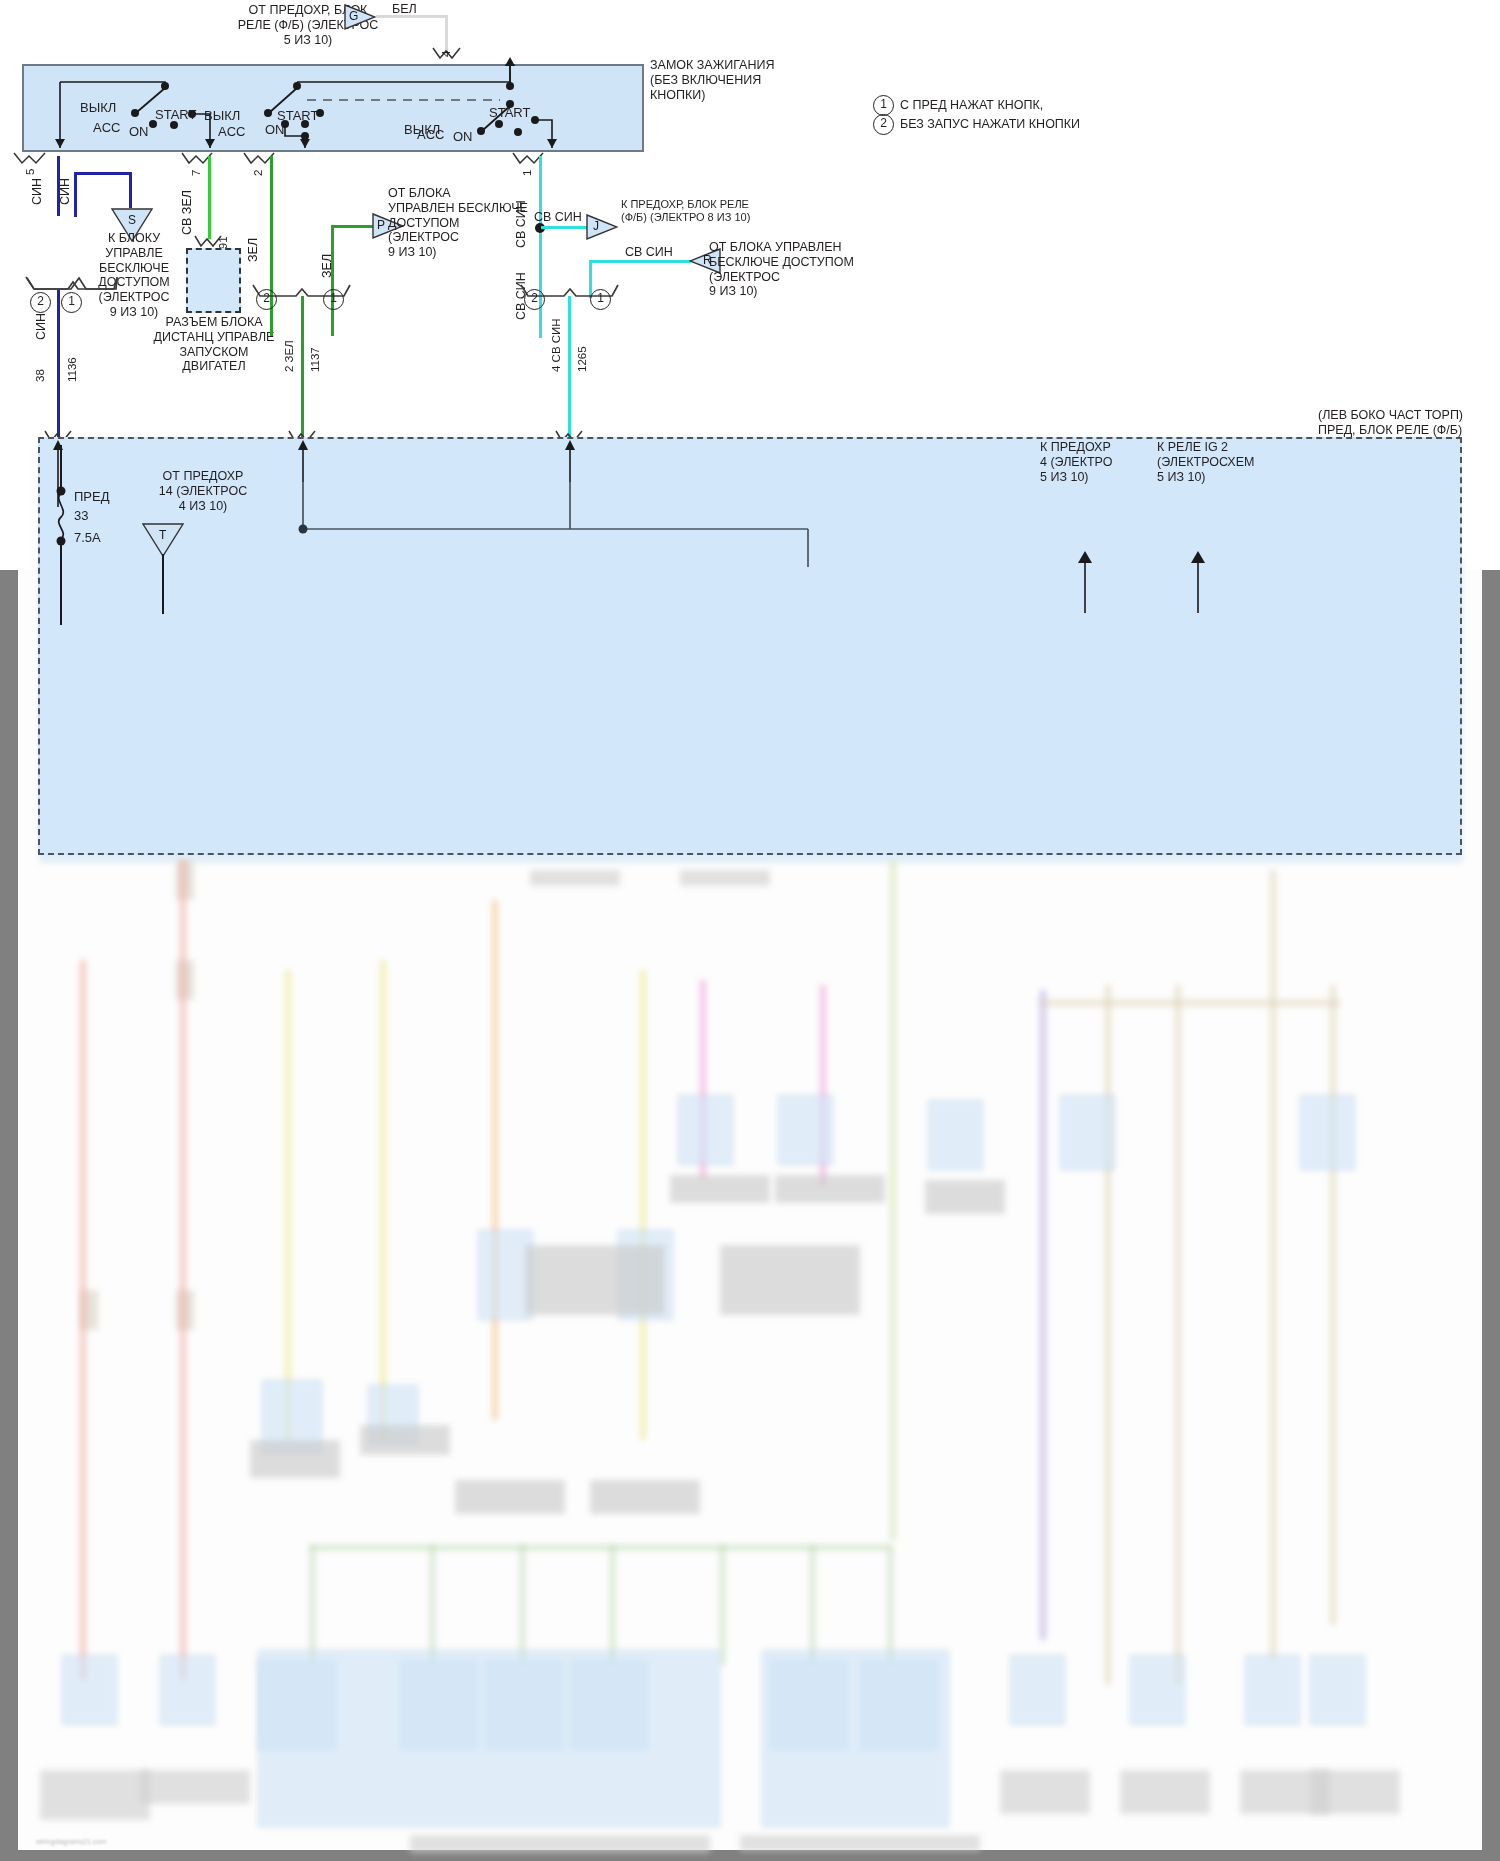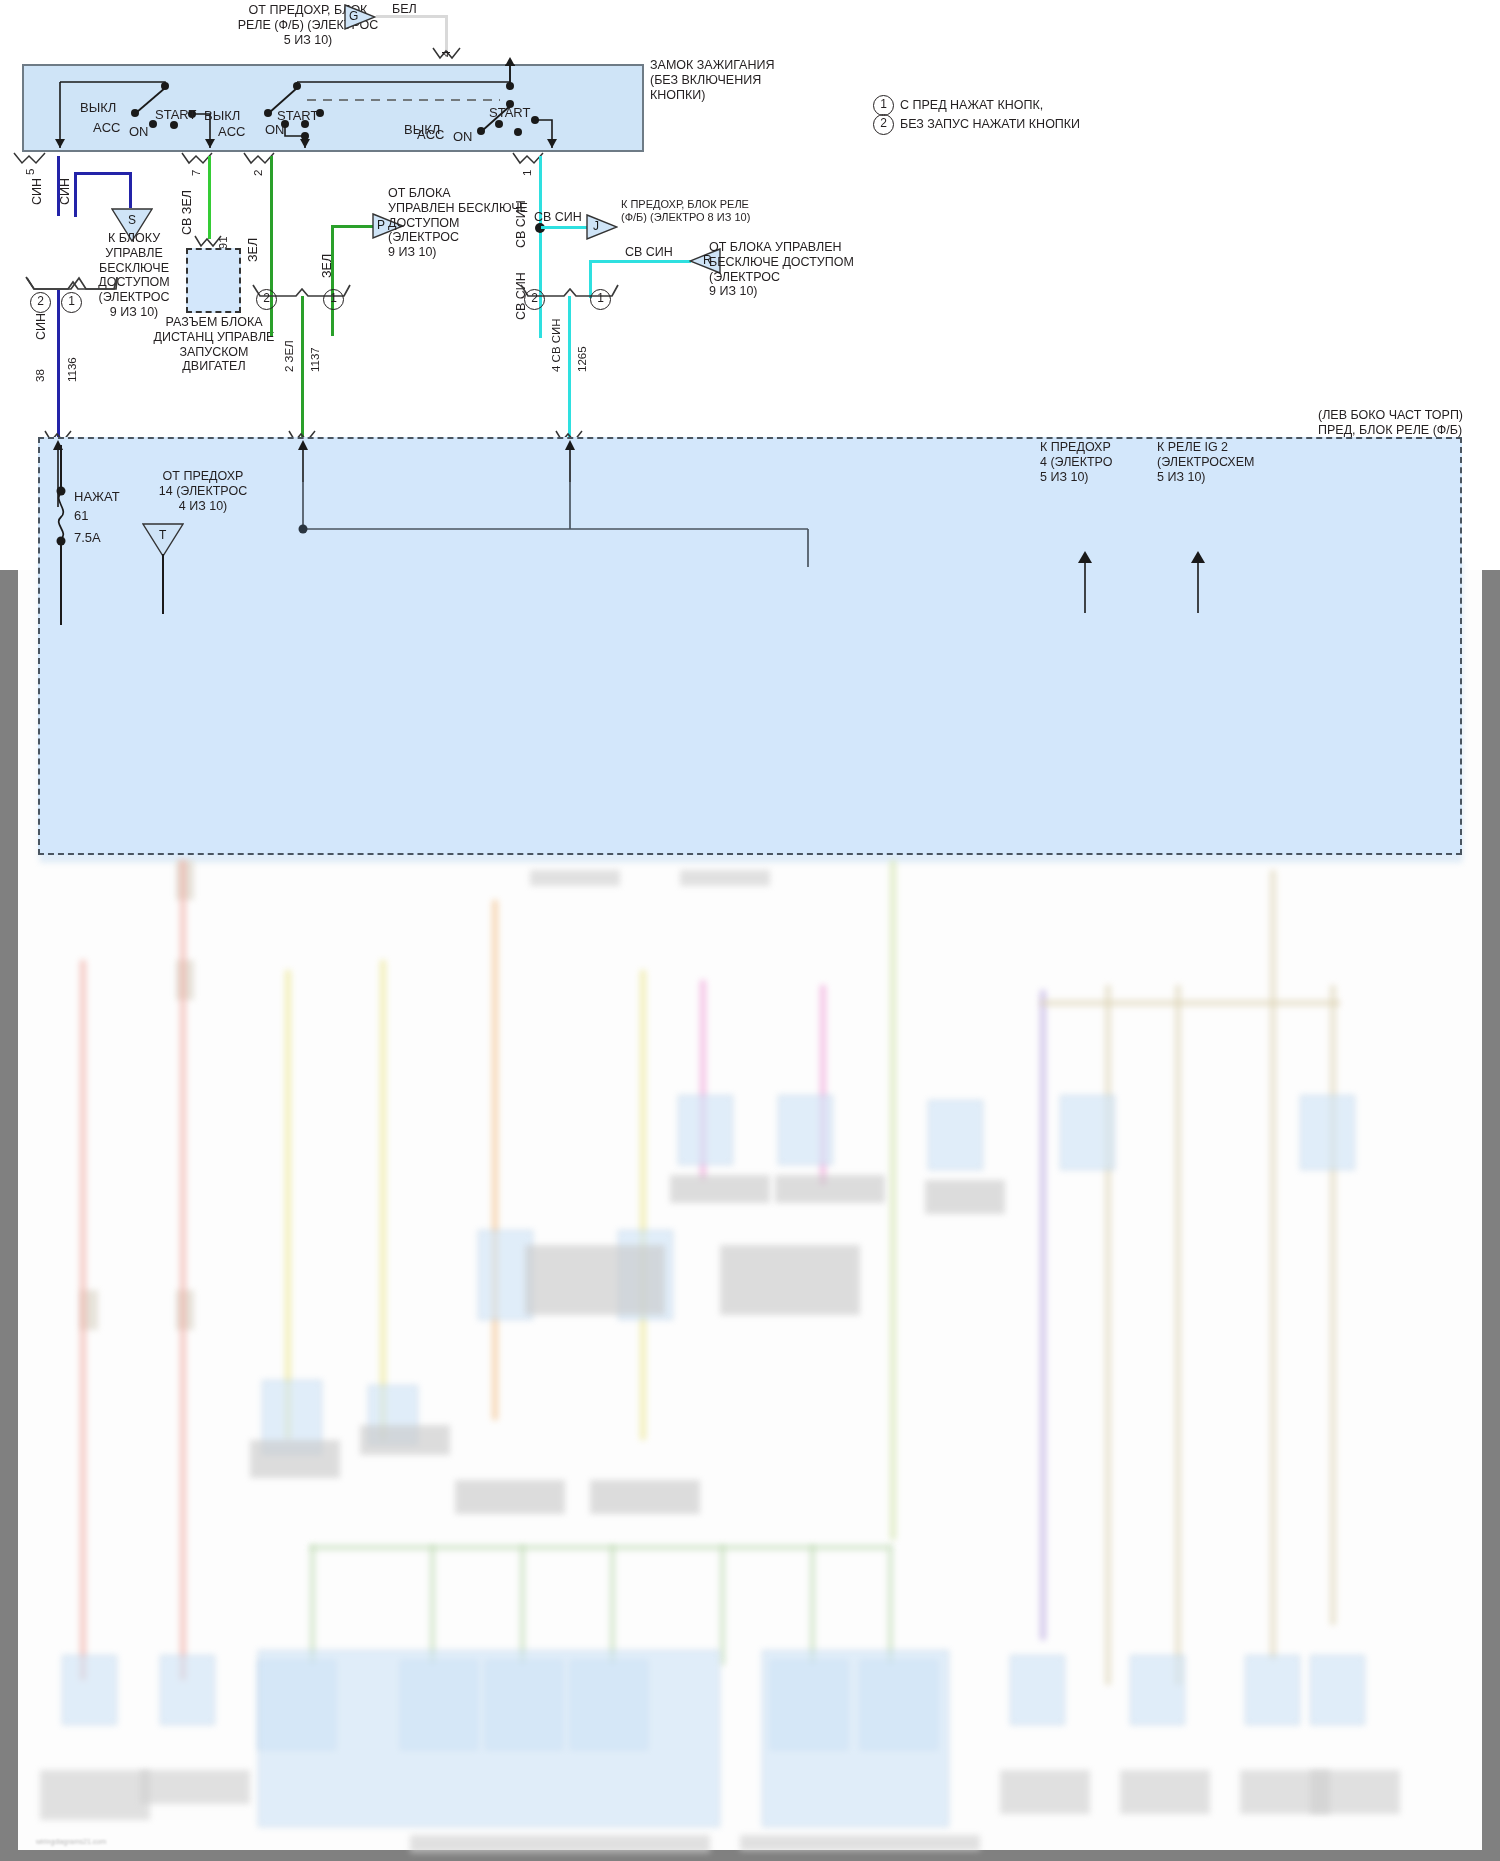--- a/index.html
+++ b/index.html
@@ -377,22 +377,22 @@
 
   <svg class="box" style="left:38px;top:437px;width:1424px;height:120px;">
     <path d="M20,70 L20,8" stroke="#1a1a1a" stroke-width="1.6" fill="none"></path>
     <path d="M20,3 l-5,10 l10,0 z" fill="#1a1a1a"></path>
     <path d="M265,45 L265,8" stroke="#1a1a1a" stroke-width="1.6" fill="none"></path>
     <path d="M265,3 l-5,10 l10,0 z" fill="#1a1a1a"></path>
     <path d="M532,45 L532,8" stroke="#1a1a1a" stroke-width="1.6" fill="none"></path>
     <path d="M532,3 l-5,10 l10,0 z" fill="#1a1a1a"></path>
   </svg>
 
-  <div class="lbl" style="left:74px;top:489px;font-size:13px;">НАЖАТ</div>
-  <div class="lbl" style="left:74px;top:508px;font-size:13px;">61</div>
+  <div class="lbl" style="left:74px;top:489px;font-size:13px;">ПРЕД</div>
+  <div class="lbl" style="left:74px;top:508px;font-size:13px;">33</div>
   <div class="lbl" style="left:74px;top:530px;font-size:13px;">7.5A</div>
   <svg class="box" style="left:50px;top:484px;width:24px;height:70px;">
     <circle cx="11" cy="7" r="4.5" fill="#1a1a1a"></circle>
     <path d="M11,9 C3,16 19,26 11,33 C3,40 19,48 11,55" fill="none" stroke="#1a1a1a" stroke-width="1.7"></path>
     <circle cx="11" cy="57" r="4.5" fill="#1a1a1a"></circle>
     <path d="M11,61 L11,72" stroke="#1a1a1a" stroke-width="1.6"></path>
   </svg>
   <div class="wire" style="left:60px;top:445px;width:2px;height:45px;background:#1a1a1a;"></div>
   <div class="wire" style="left:60px;top:545px;width:2px;height:80px;background:#1a1a1a;"></div>
 

